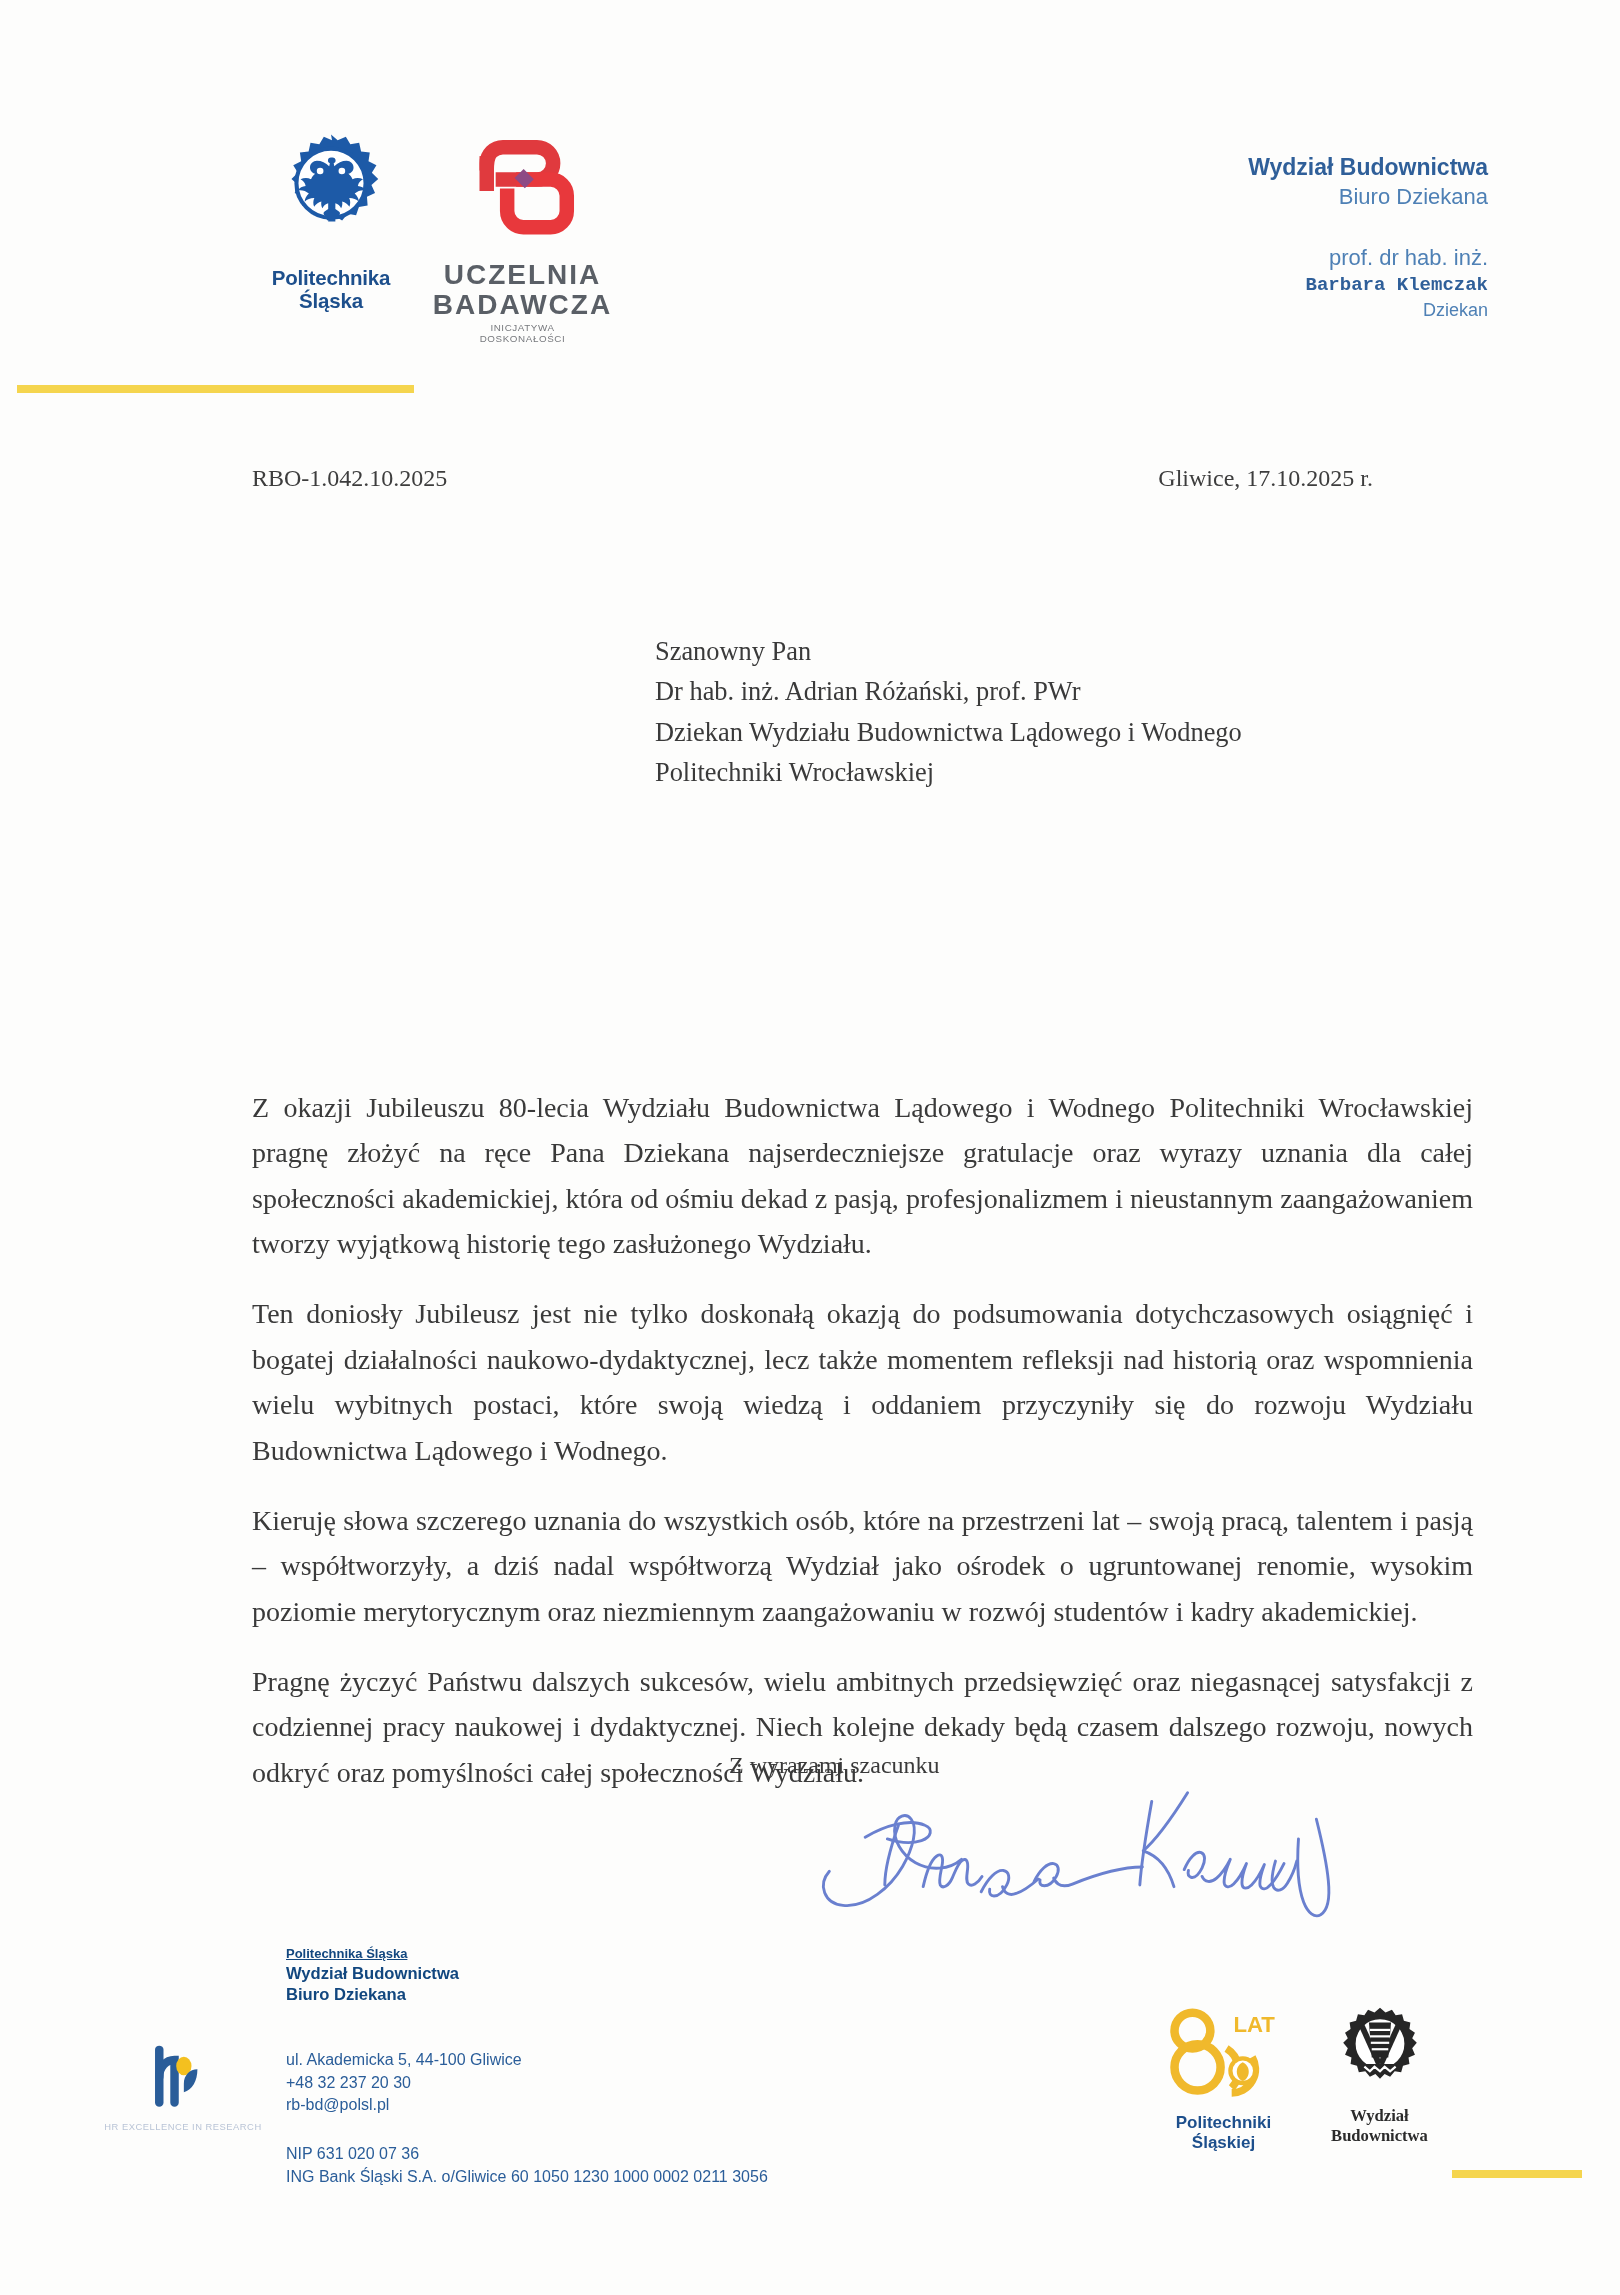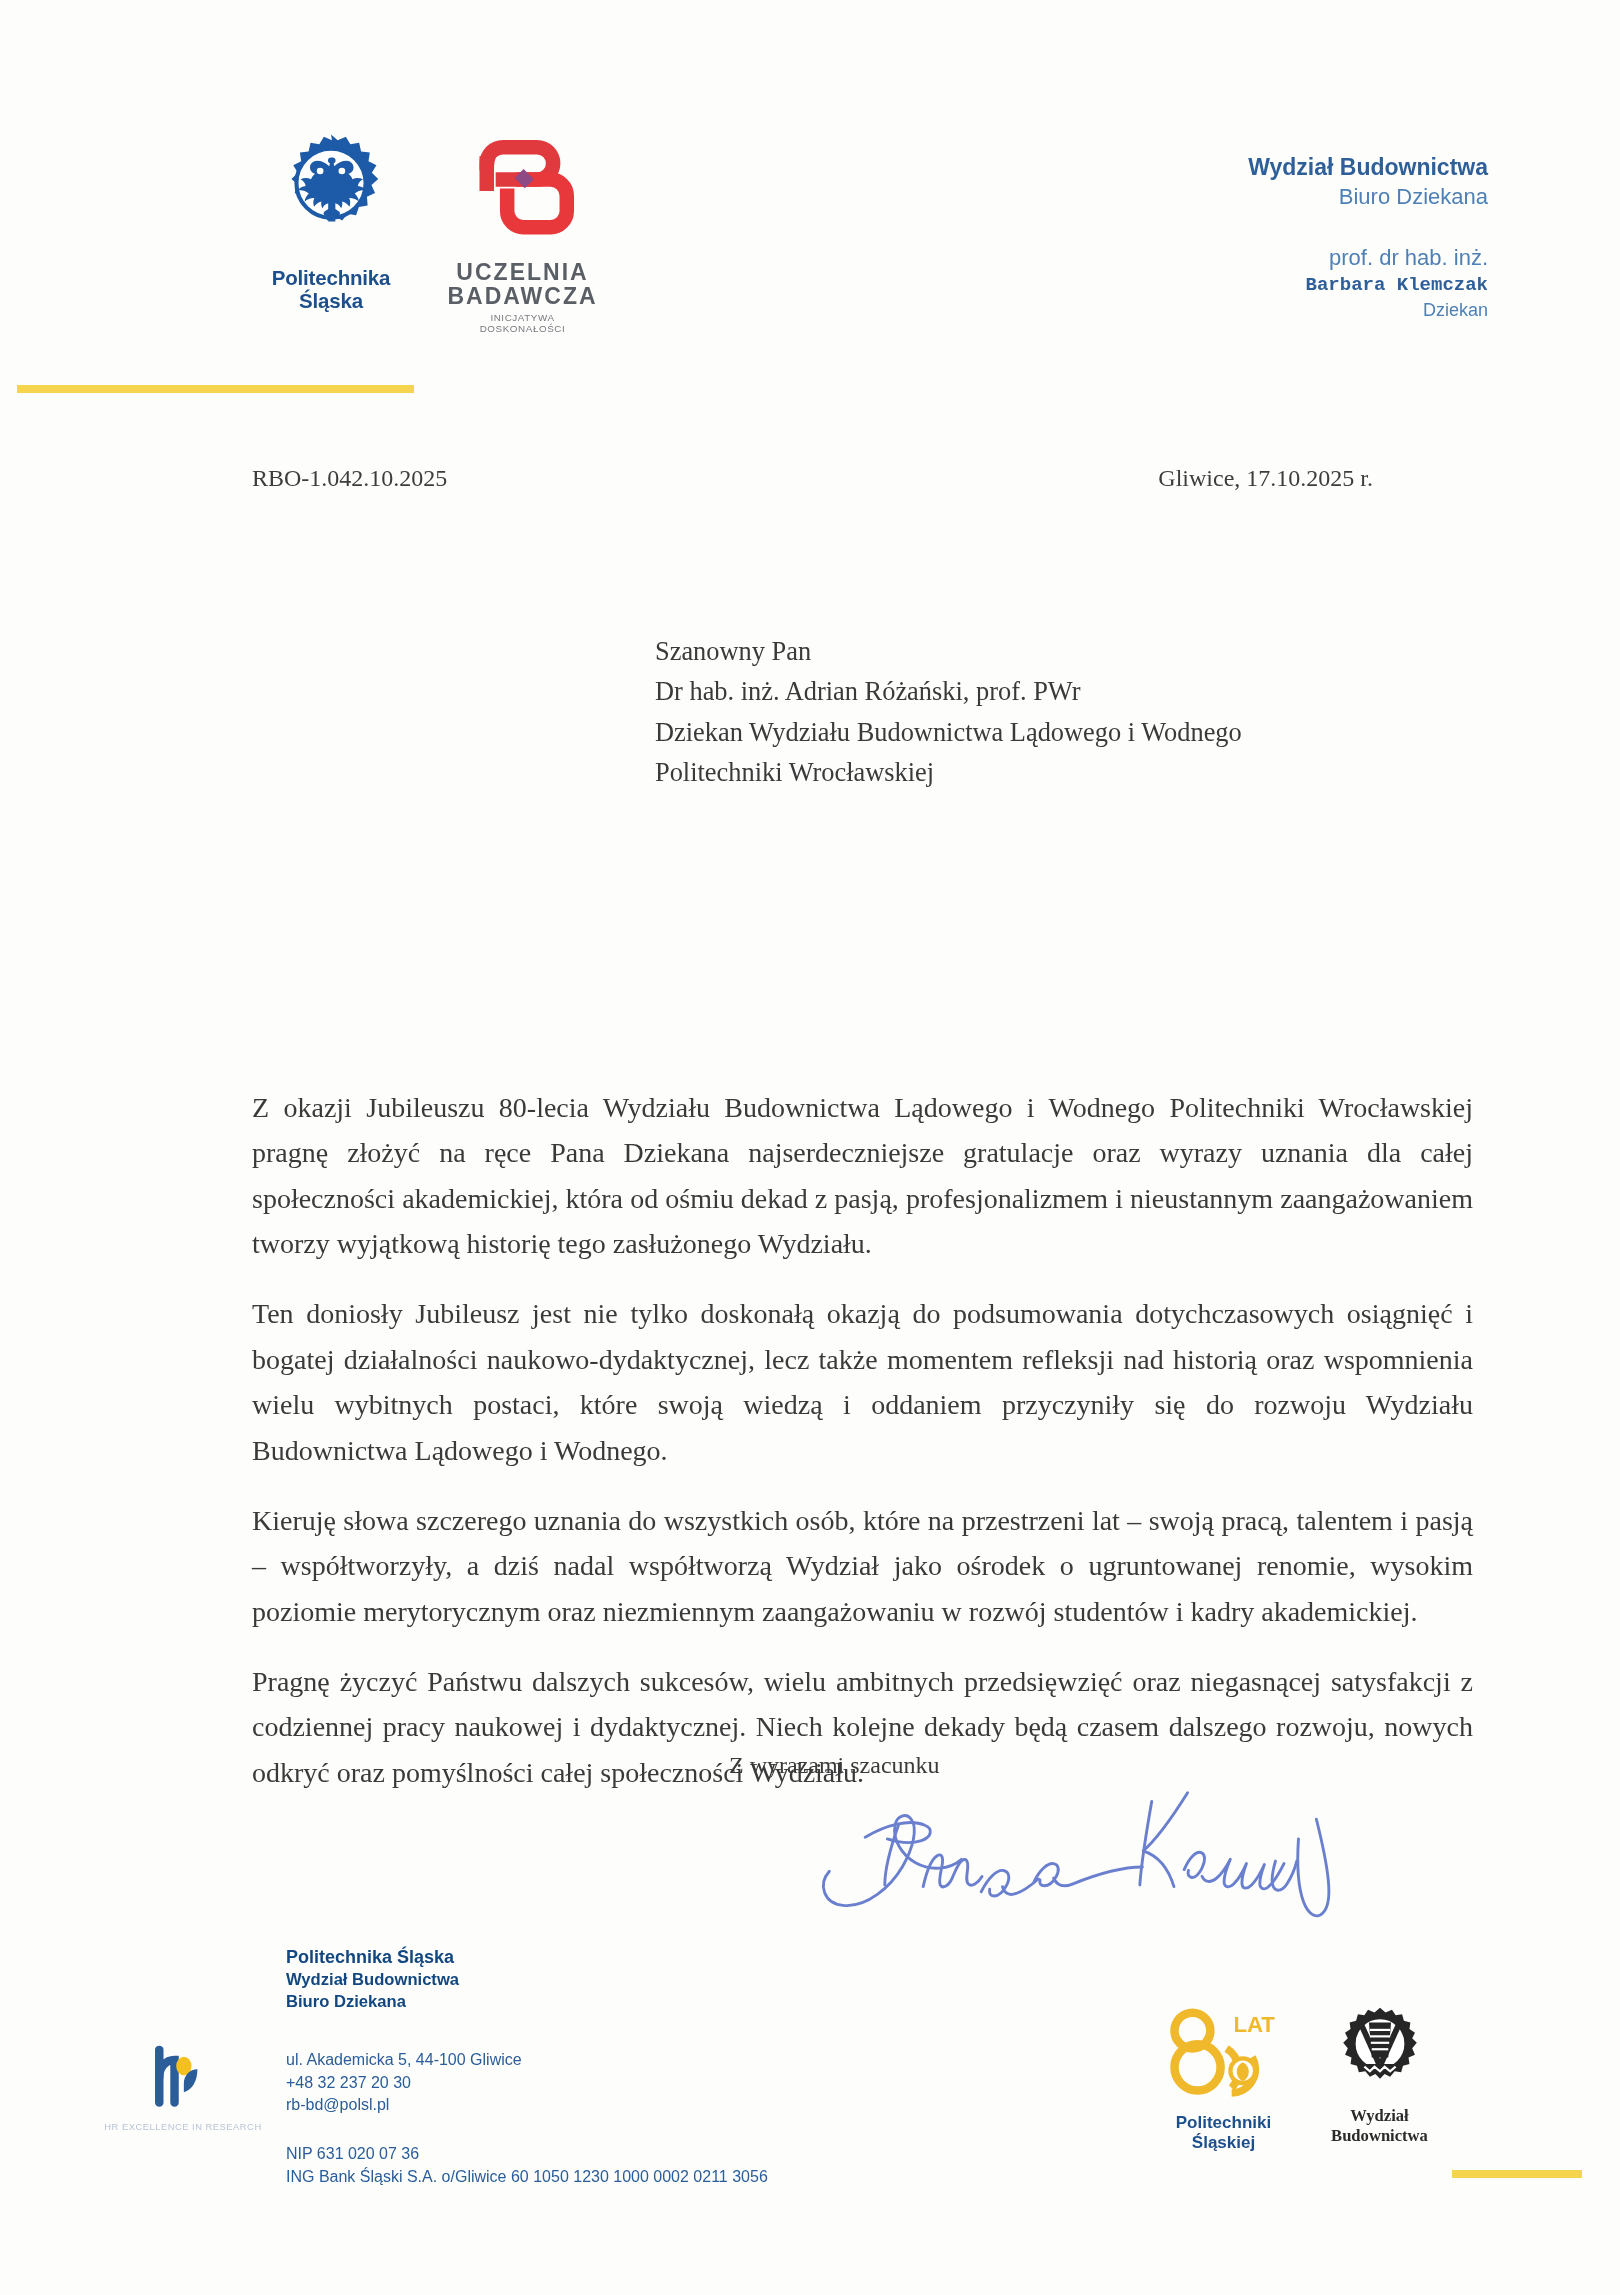--- a/index.html
+++ b/index.html
@@ -61,21 +61,21 @@
     padding-top: 3.4px;
     display: flex;
     flex-direction: column;
     align-items: center;
   }
   .ub-logo svg { display: block; }
   .ub-title {
     margin-top: 6.8px;
     font-family: "Liberation Sans", sans-serif;
     font-weight: bold;
-    font-size: 23px;
+    font-size: 28px;
     line-height: 1.05;
     letter-spacing: 2px;
     color: #5a5f66;
     text-align: center;
   }
   .ub-sub {
     margin-top: 3.4px;
     font-family: "Liberation Sans", sans-serif;
     font-size: 9.8px;
     letter-spacing: 0.6px;
@@ -194,23 +194,24 @@
   }
   .footer-org {
     position: absolute;
     left: 286px;
     top: 10.2px;
     font-family: "Liberation Sans", sans-serif;
     color: #1d4f8c;
   }
   .footer-org .name {
     font-weight: bold;
-    font-size: 18px;
+    font-size: 13px;
     line-height: 1.28;
     color: #12477f;
+    text-decoration: underline;
   }
   .footer-org .unit {
     font-weight: bold;
     font-size: 16.6px;
     line-height: 1.3;
     color: #12477f;
   }
   .footer-contact {
     position: absolute;
     left: 286px;

